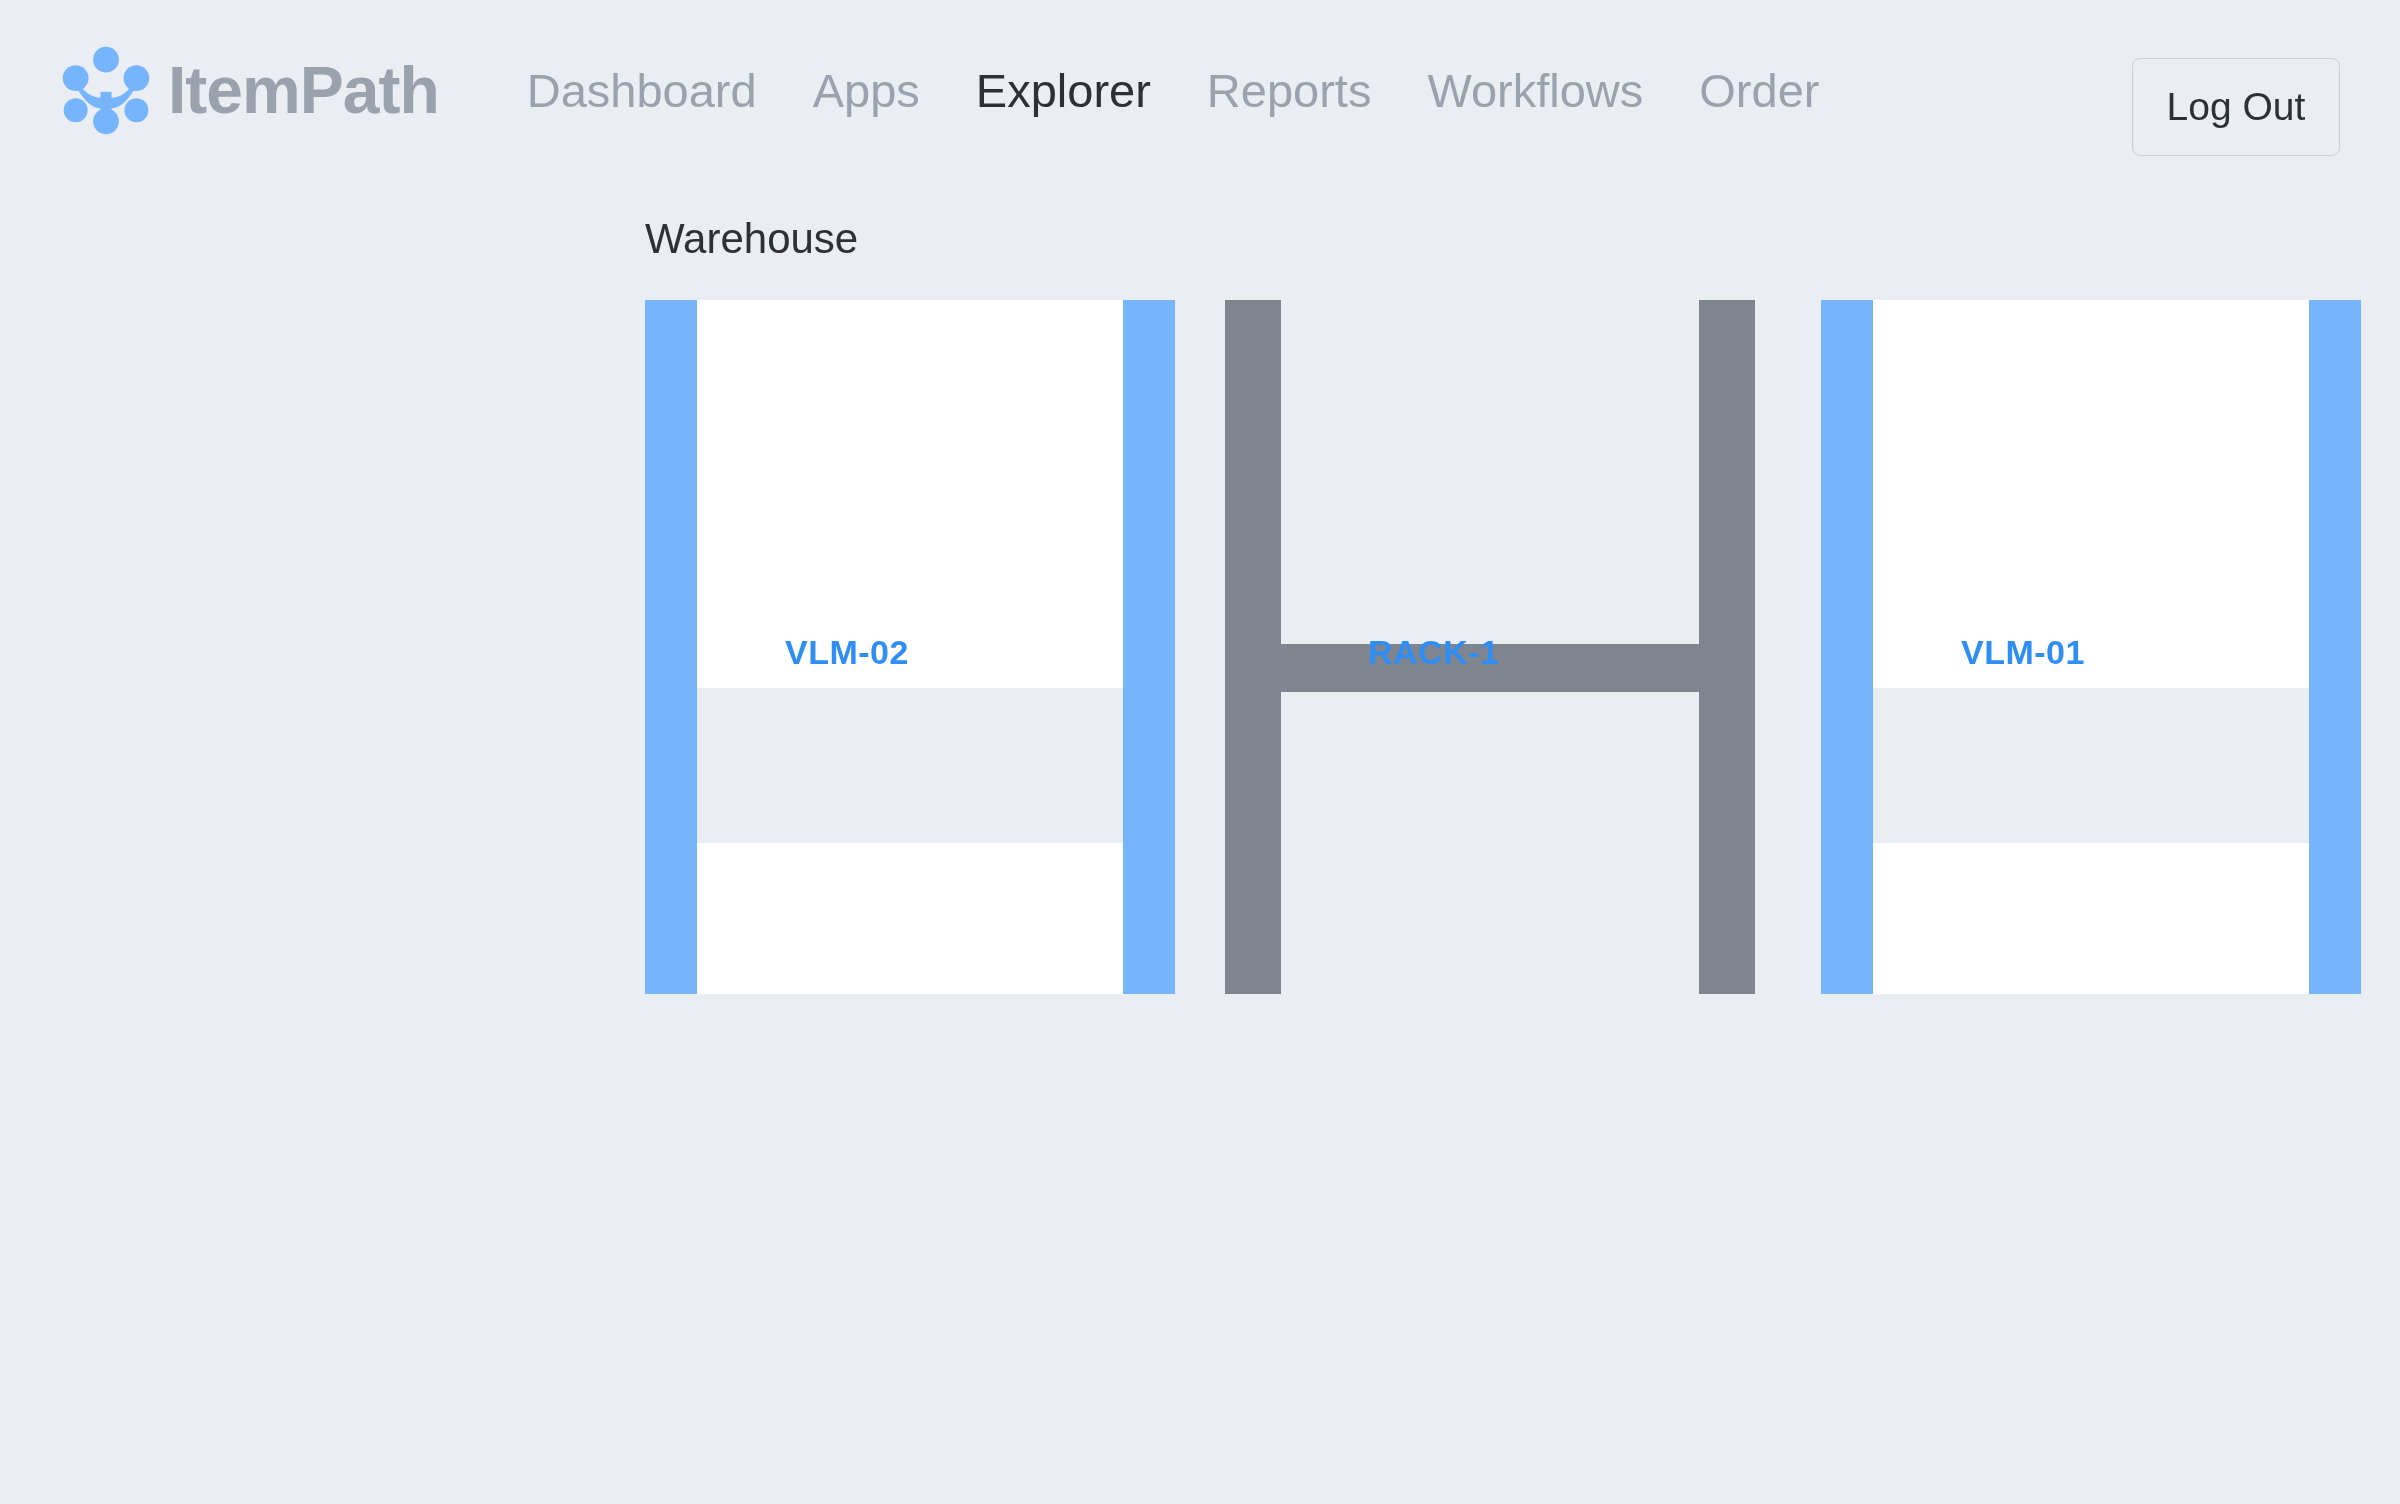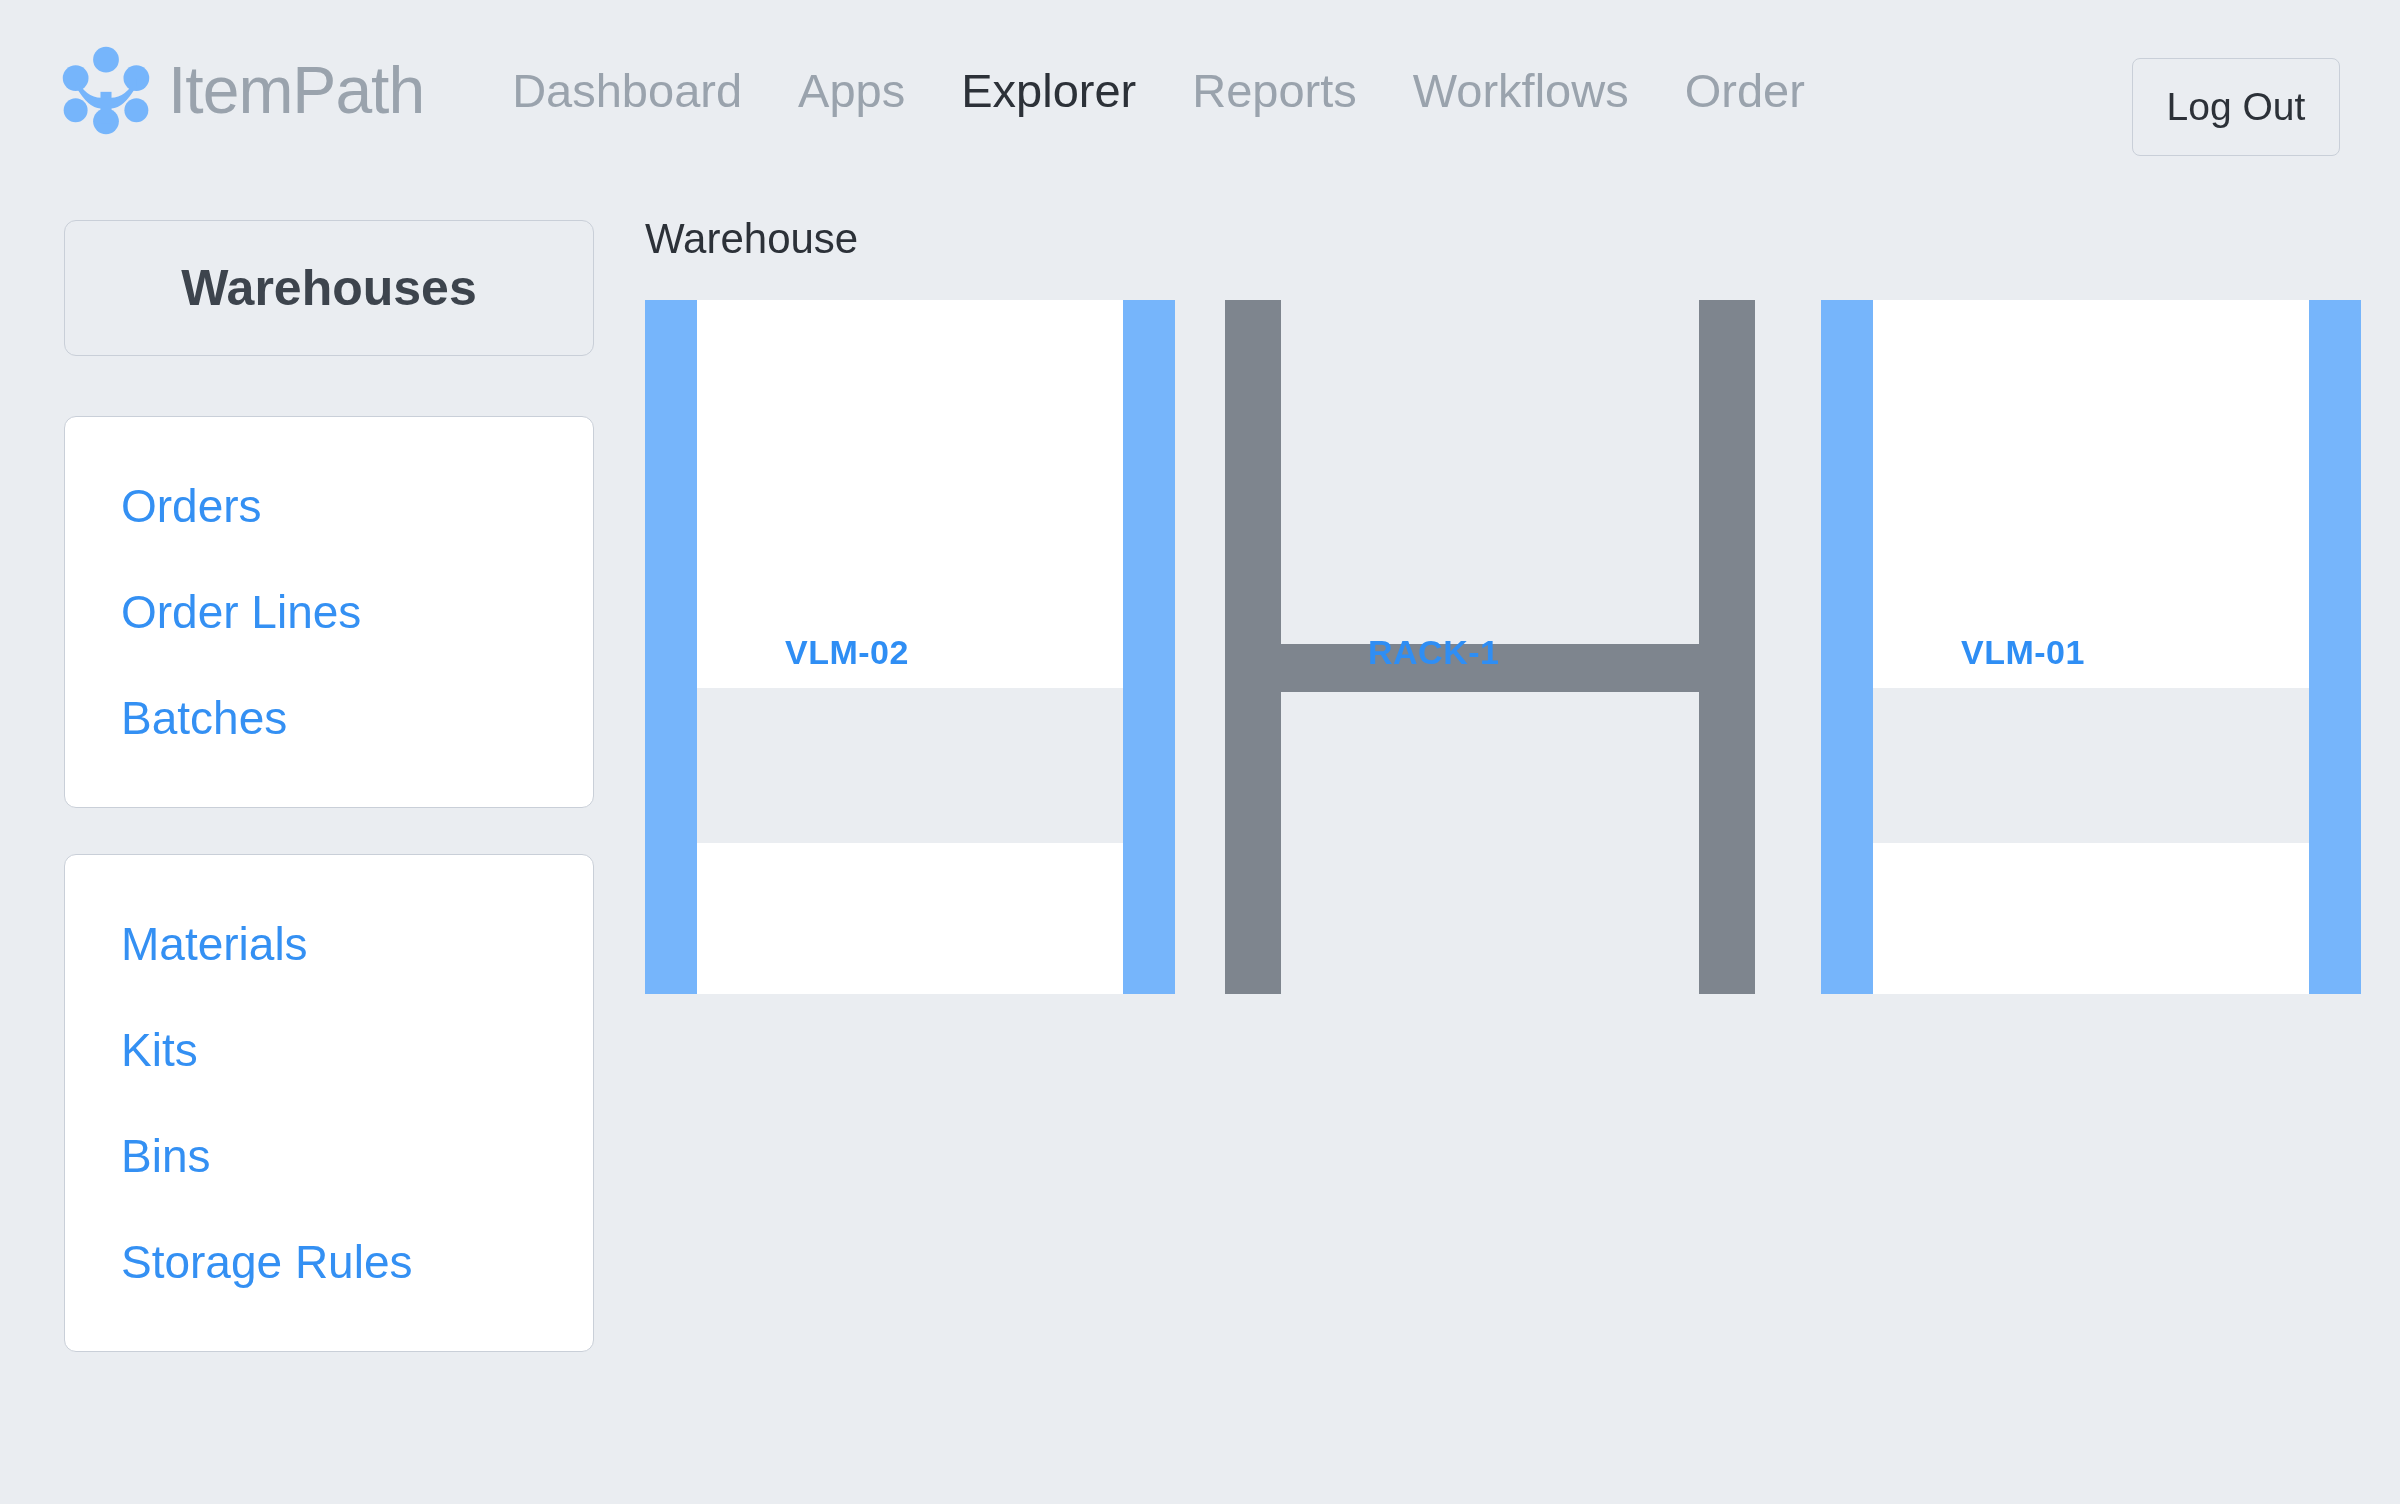--- a/index.html
+++ b/index.html
@@ -41,21 +41,21 @@
   .brand-mark {
     width: 92px;
     height: 92px;
     flex: 0 0 92px;
     display: block;
   }
   .brand-name {
     font-size: 66px;
     line-height: 1;
     color: #9aa3ad;
-    font-weight: 400;
+    font-weight: 700;
     letter-spacing: -1px;
     white-space: nowrap;
   }
 
   .main-nav {
     display: flex;
     align-items: center;
     gap: 0px;
   }
   .nav-item {
@@ -244,40 +244,20 @@
       <span class="nav-item">Apps</span>
       <span class="nav-item active">Explorer</span>
       <span class="nav-item">Reports</span>
       <span class="nav-item">Workflows</span>
       <span class="nav-item">Order</span>
     </nav>
 
     <button class="logout-btn">Log Out</button>
   </div>
 
-  <aside class="sidebar">
-
-    <div class="side-card header-card">
-      <span class="side-title">Warehouses</span>
-    </div>
-
-    <div class="side-card">
-      <a class="side-link">Orders</a>
-      <a class="side-link">Order Lines</a>
-      <a class="side-link">Batches</a>
-    </div>
-
-    <div class="side-card">
-      <a class="side-link">Materials</a>
-      <a class="side-link">Kits</a>
-      <a class="side-link">Bins</a>
-      <a class="side-link">Storage Rules</a>
-    </div>
-
-  </aside>
 
   <main class="main">
 
     <div class="main-label">Warehouse</div>
 
     <div class="warehouse-map">
 
       <div class="wh-node vlm" style="left:0px; width:530px;">
         <div class="body">
           <div class="band" style="top:388px; height:155px;"></div>

